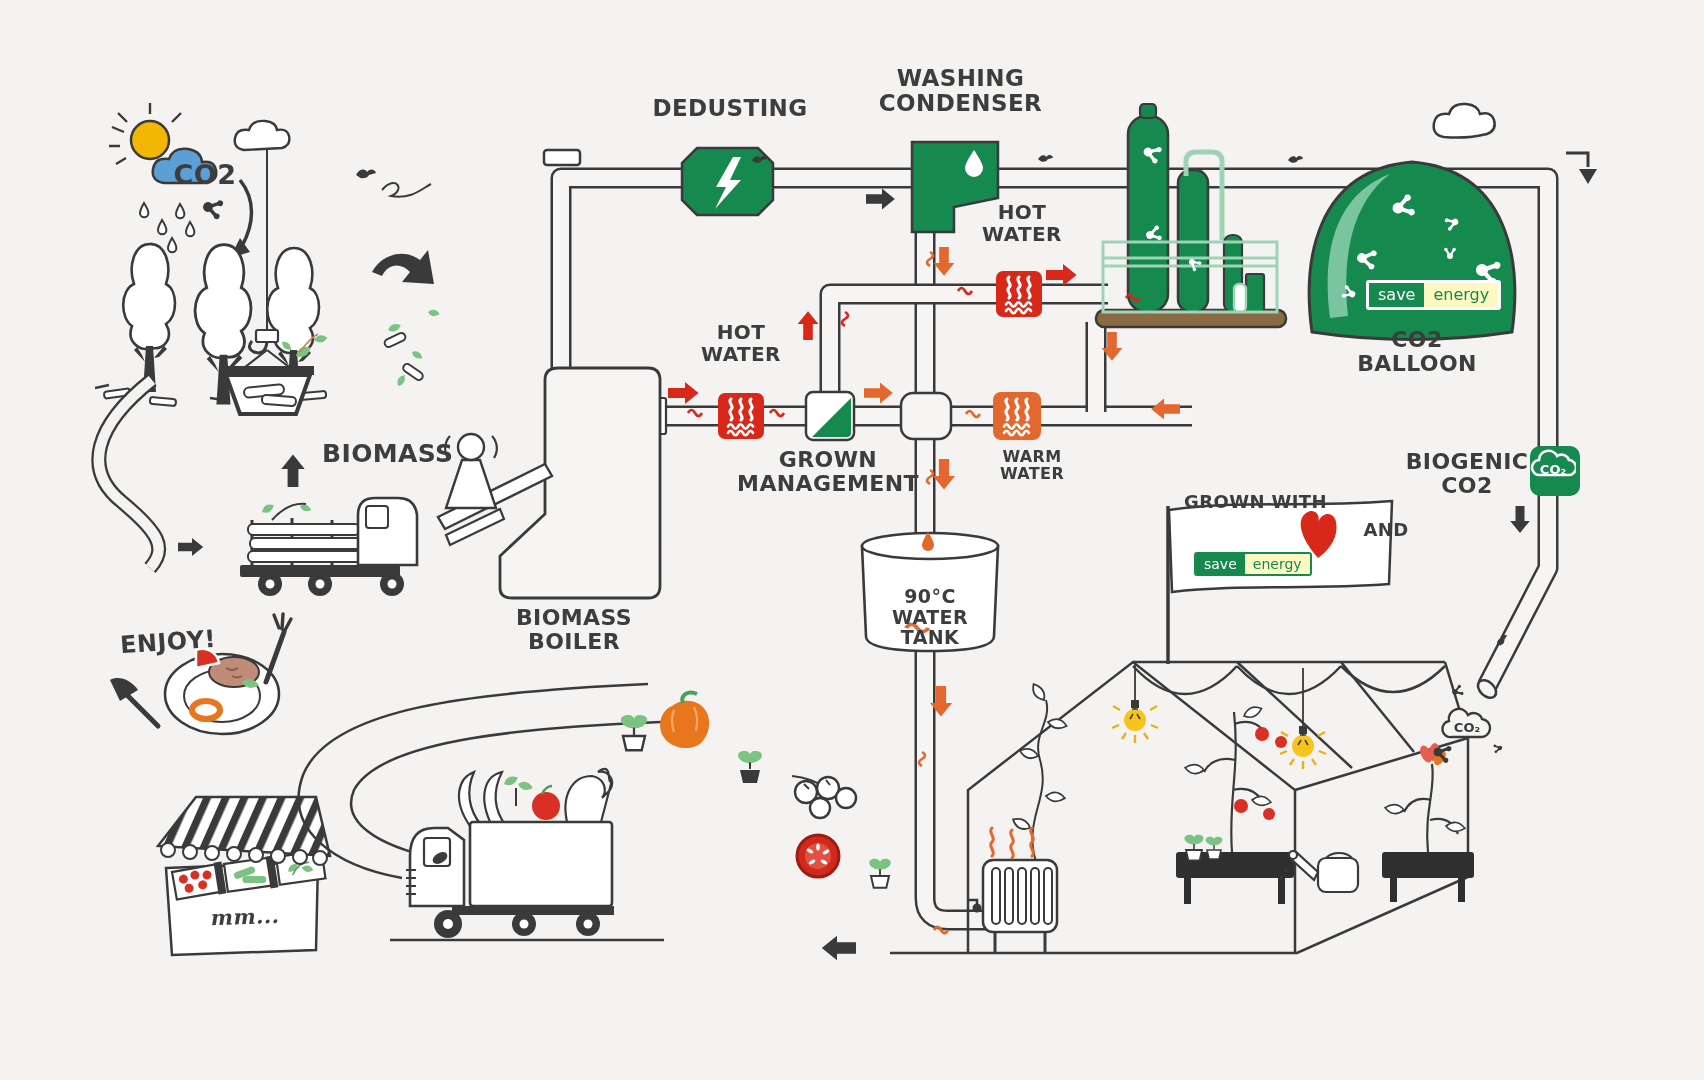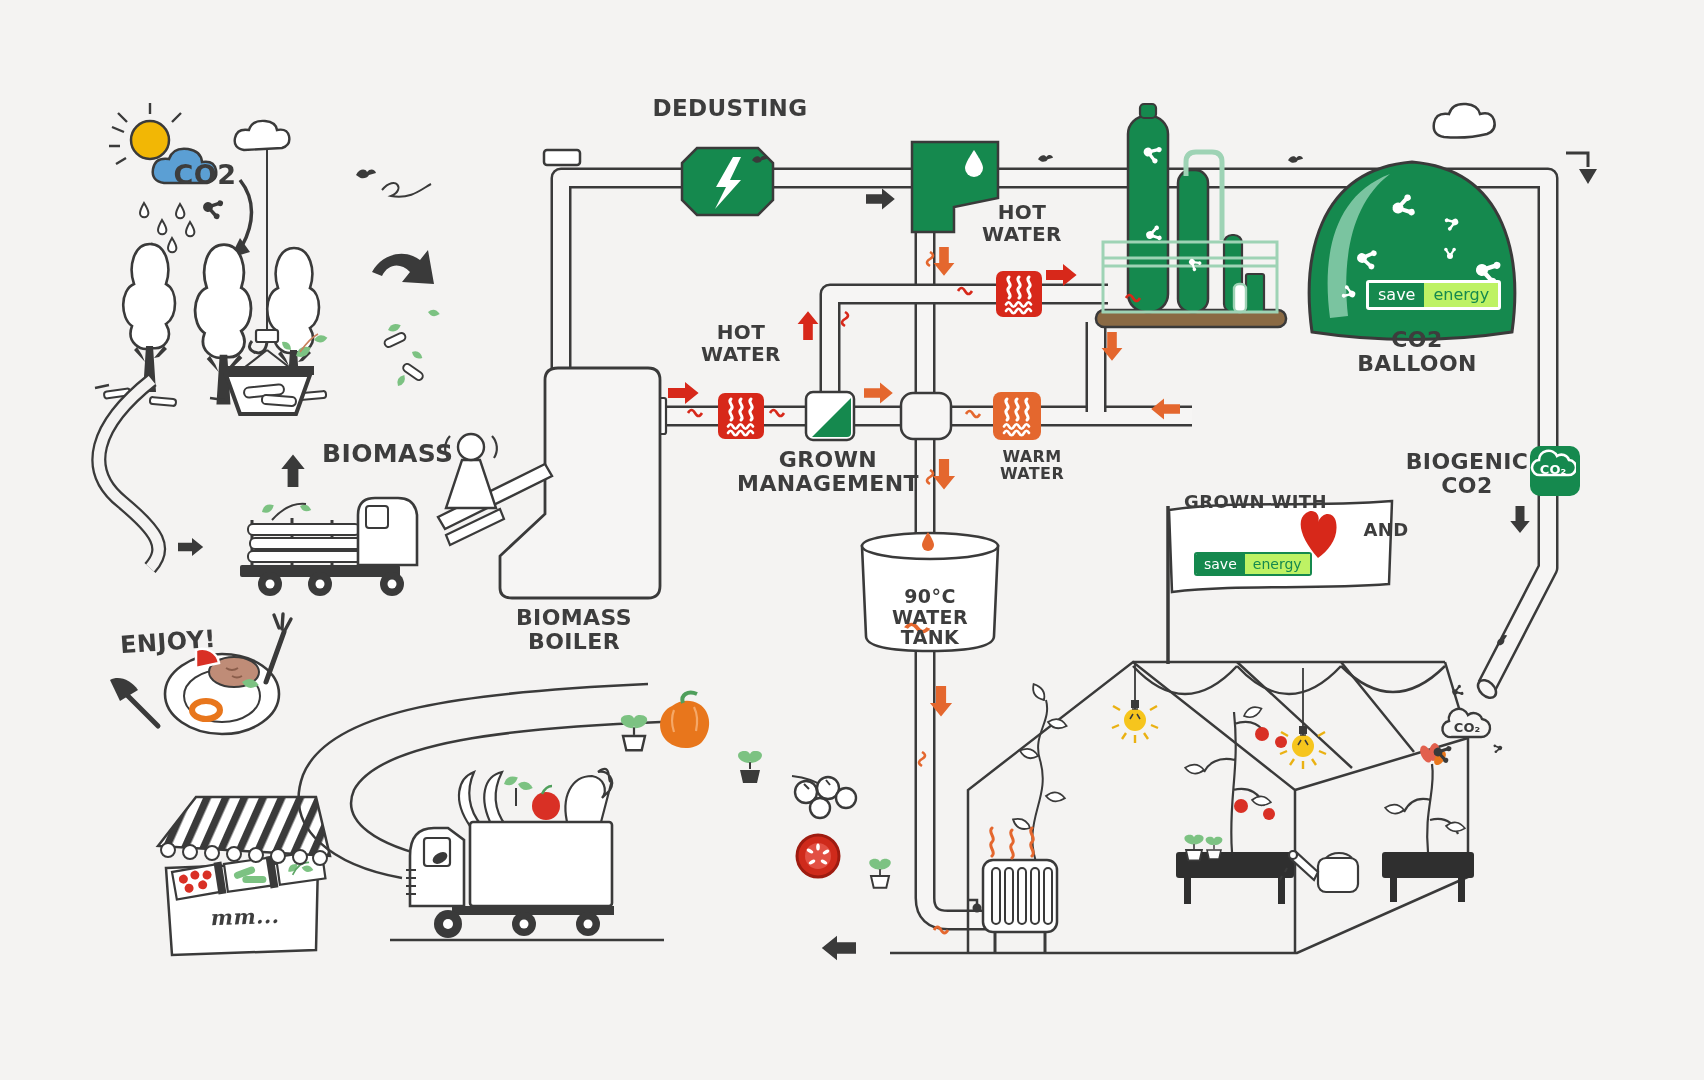--- a/index.html
+++ b/index.html
@@ -9,21 +9,21 @@
   .lbl{position:absolute;font-weight:bold;color:#3d3d3d;text-align:center;line-height:1.08;
        letter-spacing:.4px;white-space:pre-line;transform-origin:center;}
   .pO{stroke:#3a3a3a;stroke-width:21;fill:none;stroke-linejoin:round;}
   .pI{stroke:#f6f5f4;stroke-width:16;fill:none;stroke-linejoin:round;}
   .rO{stroke:#3a3a3a;stroke-width:15;fill:none;stroke-linejoin:round;}
   .rI{stroke:#f4f3f2;stroke-width:10.5;fill:none;stroke-linejoin:round;}
   .ink{fill:#3a3a3a;}
   .badge{position:absolute;display:flex;border:3px solid #fff;border-radius:3px;overflow:hidden;
          font-weight:normal;font-size:16px;line-height:1;}
   .badge .b-save{background:#15894E;color:#fff;padding:4px 9px;}
-  .badge .b-energy{background:#bef264;color:#15894E;padding:4px 9px;}
+  .badge .b-energy{background:#fef9c3;color:#15894E;padding:4px 9px;}
   .badge.flag{border:2px solid #15894E;font-size:14px;}
   .badge.flag .b-save{padding:3px 8px;}
   .badge.flag .b-energy{padding:3px 8px;}
   .co2badge{position:absolute;width:50px;height:50px;background:#15894E;border-radius:10px;
             display:flex;align-items:center;justify-content:center;}
   .mm{font-family:"DejaVu Serif",serif;font-style:italic;font-weight:bold;}
 </style>
 </head>
 <body>
 
@@ -480,20 +480,22 @@
     <use href="#birdg" transform="translate(752,158) scale(0.75)"></use>
     <use href="#birdg" transform="translate(1038,157) scale(0.75)"></use>
     <use href="#birdg" transform="translate(1288,158) scale(0.75)"></use>
     <use href="#birdg" transform="translate(1496,644) rotate(-40) scale(0.7)"></use>
   </g>
 </svg>
 
 <div class="lbl" style="left:170px;top:160px;width:70px;font-size:27px;">CO2</div>
 <div class="lbl" style="left:322px;top:440px;width:126px;font-size:25px;">BIOMASS</div>
 <div class="lbl" style="left:650px;top:96px;width:160px;font-size:23px;">DEDUSTING</div>
+<div class="lbl" style="left:878px;top:66px;width:165px;font-size:23px;">WASHING
+CONDENSER</div>
 <div class="lbl" style="left:980px;top:202px;width:84px;font-size:20px;">HOT
 WATER</div>
 <div class="lbl" style="left:697px;top:322px;width:88px;font-size:20px;">HOT
 WATER</div>
 <div class="lbl" style="left:733px;top:448px;width:190px;font-size:22px;">GROWN
 MANAGEMENT</div>
 <div class="lbl" style="left:984px;top:448px;width:96px;font-size:16px;">WARM
 WATER</div>
 <div class="lbl" style="left:494px;top:606px;width:160px;font-size:22px;">BIOMASS
 BOILER</div>

